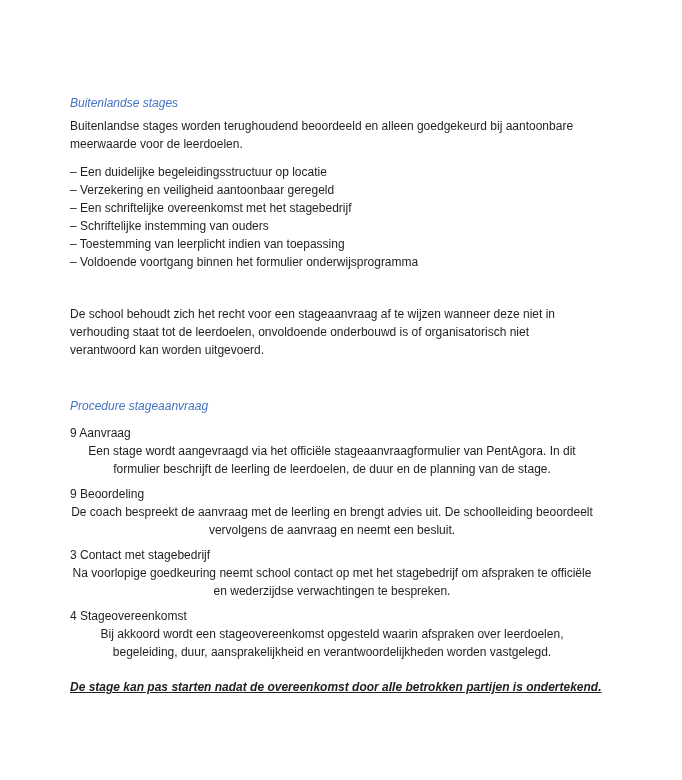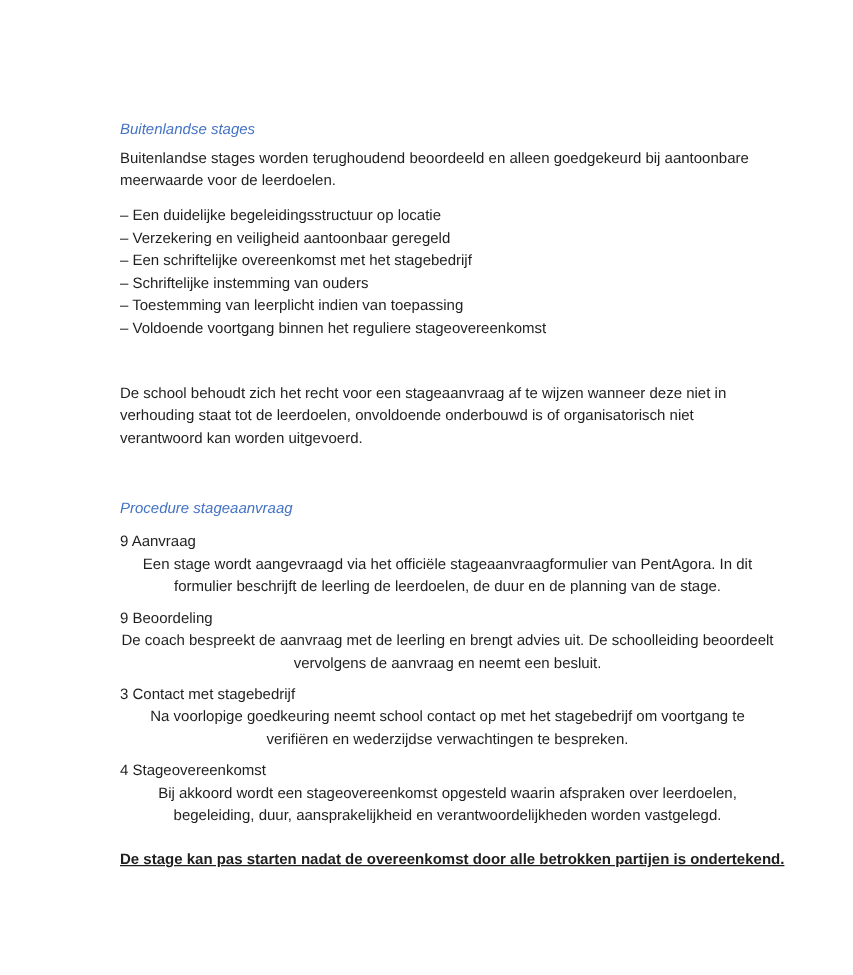--- a/index.html
+++ b/index.html
@@ -11,21 +11,21 @@
     position: relative;
     width: 682px;
     height: 780px;
     background: #ffffff;
     overflow: hidden;
     font-family: "Liberation Sans", sans-serif;
     color: #1f1f1f;
   }
   .content {
     position: absolute;
-    left: 96px;
+    left: 70px;
     top: 94px;
     width: 524px;
     font-size: 12px;
     line-height: 18px;
   }
   .doc-heading {
     font-style: italic;
     color: #4472C4;
     margin: 0 0 5px 0;
     font-size: 12px;
@@ -64,20 +64,21 @@
   }
   .step-body {
     margin: 0;
     text-align: center;
   }
   .spacer-before-emphasis {
     height: 10px;
   }
   .emphasis-line {
     font-weight: bold;
+    font-style: italic;
     text-decoration: underline;
     white-space: nowrap;
     margin: 0 0 3px 0;
   }
   .closing {
     margin: 0;
   }
 </style>
 </head>
 <body>
@@ -89,21 +90,21 @@
 
     <p class="para">Buitenlandse stages worden terughoudend beoordeeld en alleen goedgekeurd bij aantoonbare meerwaarde voor de leerdoelen.</p>
 
 
     <ul class="cond-list">
       <li>– Een duidelijke begeleidingsstructuur op locatie</li>
       <li>– Verzekering en veiligheid aantoonbaar geregeld</li>
       <li>– Een schriftelijke overeenkomst met het stagebedrijf</li>
       <li>– Schriftelijke instemming van ouders</li>
       <li>– Toestemming van leerplicht indien van toepassing</li>
-      <li>– Voldoende voortgang binnen het reguliere stageovereenkomst</li>
+      <li>– Voldoende voortgang binnen het formulier onderwijsprogramma</li>
     </ul>
 
     <div class="spacer-before-policy"></div>
 
     <p class="para">De school behoudt zich het recht voor een stageaanvraag af te wijzen wanneer deze niet in verhouding staat tot de leerdoelen, onvoldoende onderbouwd is of organisatorisch niet verantwoord kan worden uitgevoerd.</p>
 
     <div class="spacer-before-procedure"></div>
 
     <h2 class="doc-heading procedure-heading">Procedure stageaanvraag</h2>
 
@@ -112,21 +113,21 @@
       <p class="step-body">Een stage wordt aangevraagd via het officiële stageaanvraagformulier van PentAgora. In dit formulier beschrijft de leerling de leerdoelen, de duur en de planning van de stage.</p>
     </div>
 
     <div class="step">
       <p class="step-title">9 Beoordeling</p>
       <p class="step-body">De coach bespreekt de aanvraag met de leerling en brengt advies uit. De schoolleiding beoordeelt vervolgens de aanvraag en neemt een besluit.</p>
     </div>
 
     <div class="step">
       <p class="step-title">3 Contact met stagebedrijf</p>
-      <p class="step-body">Na voorlopige goedkeuring neemt school contact op met het stagebedrijf om voortgang te verifiëren en wederzijdse verwachtingen te bespreken.</p>
+      <p class="step-body">Na voorlopige goedkeuring neemt school contact op met het stagebedrijf om afspraken te officiële en wederzijdse verwachtingen te bespreken.</p>
     </div>
 
     <div class="step">
       <p class="step-title">4 Stageovereenkomst</p>
       <p class="step-body">Bij akkoord wordt een stageovereenkomst opgesteld waarin afspraken over leerdoelen, begeleiding, duur, aansprakelijkheid en verantwoordelijkheden worden vastgelegd.</p>
     </div>
 
     <div class="spacer-before-emphasis"></div>
 
     <p class="emphasis-line">De stage kan pas starten nadat de overeenkomst door alle betrokken partijen is ondertekend.</p>

